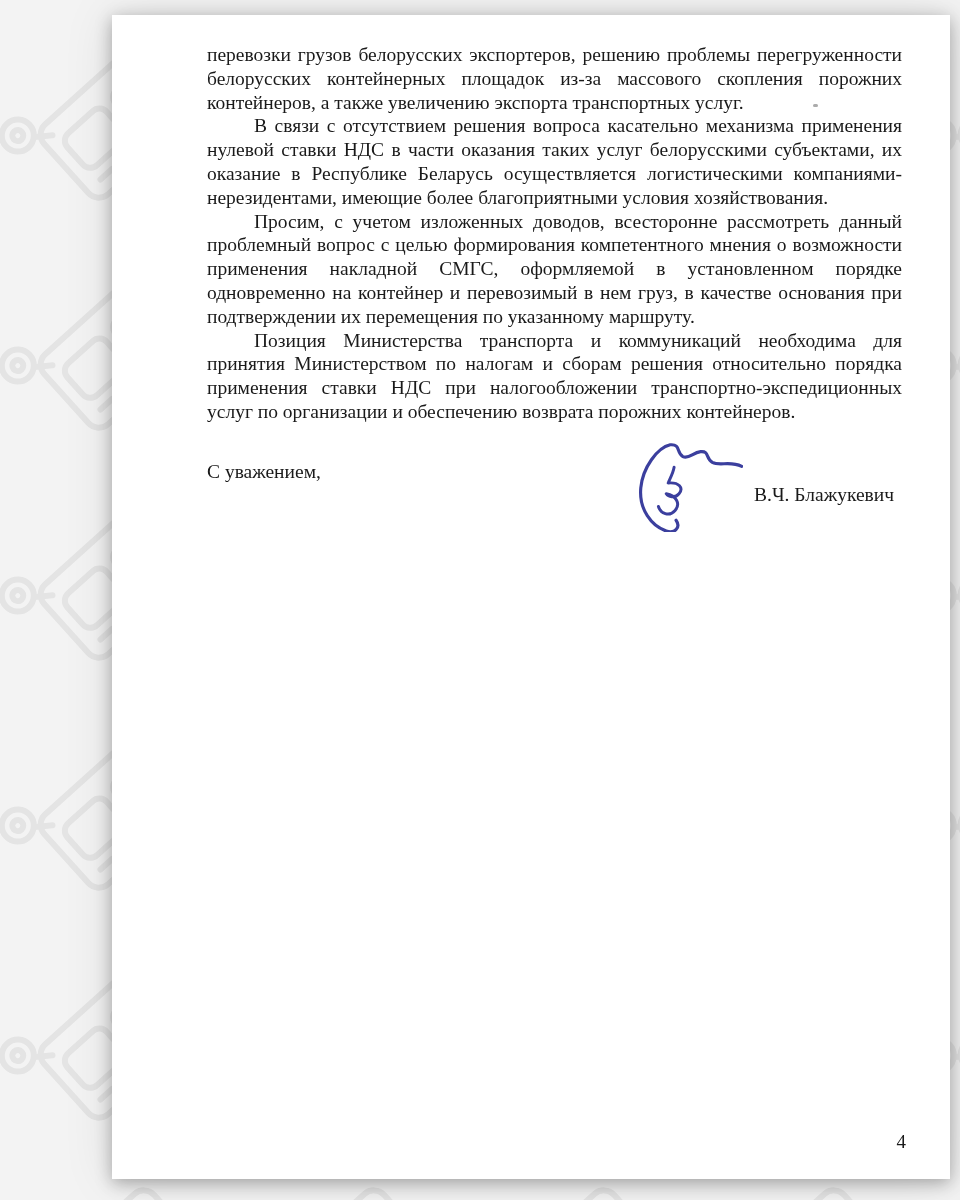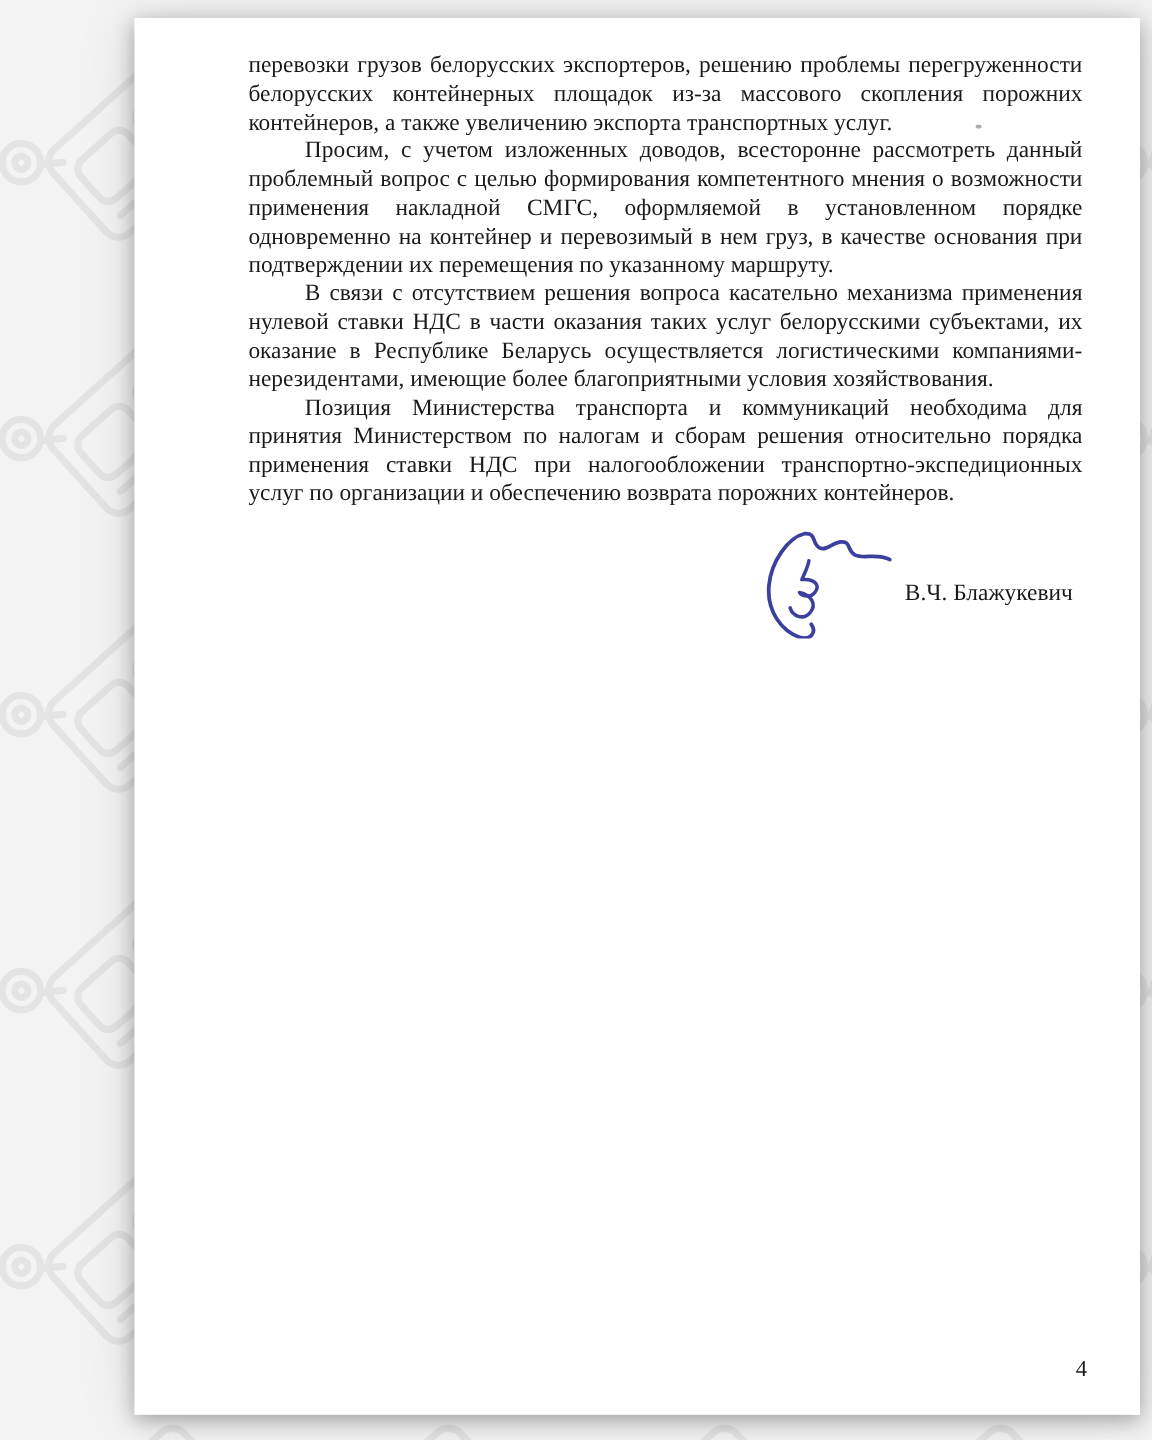--- a/index.html
+++ b/index.html
@@ -87,26 +87,27 @@
       </pattern>
     </defs>
     <rect width="960" height="1200" fill="url(#wmtile)"></rect>
   </svg>
 </div>
 
 <div class="paper">
 
   <div class="content">
     <p class="para">перевозки грузов белорусских экспортеров, решению проблемы перегруженности белорусских контейнерных площадок из-за массового скопления порожних контейнеров, а также увеличению экспорта транспортных услуг.</p>
+    <p class="para indent">В связи с отсутствием решения вопроса касательно механизма применения нулевой ставки НДС в части оказания таких услуг белорусскими субъектами, их оказание в Республике Беларусь осуществляется логистическими компаниями-нерезидентами, имеющие более благоприятными условия хозяйствования.</p>
     <p class="para indent">Просим, с учетом изложенных доводов, всесторонне рассмотреть данный проблемный вопрос с целью формирования компетентного мнения о возможности применения накладной СМГС, оформляемой в установленном порядке одновременно на контейнер и перевозимый в нем груз, в качестве основания при подтверждении их перемещения по указанному маршруту.</p>
-    <p class="para indent">В связи с отсутствием решения вопроса касательно механизма применения нулевой ставки НДС в части оказания таких услуг белорусскими субъектами, их оказание в Республике Беларусь осуществляется логистическими компаниями-нерезидентами, имеющие более благоприятными условия хозяйствования.</p>
     <p class="para indent">Позиция Министерства транспорта и коммуникаций необходима для принятия Министерством по налогам и сборам решения относительно порядка применения ставки НДС при налогообложении транспортно-экспедиционных услуг по организации и обеспечению возврата порожних контейнеров.</p>
 
     <div class="closing">
       <div class="closing-left">
+        <div>С уважением,</div>
       </div>
 
       <svg class="signature-svg" viewBox="0 0 130 100">
         <path d="M129,33 C117,27 107,33 99,29 C92,25 96,17 87,18 C79,19 75,26 69,23
                  C62,19 67,10 56,11 C43,14 28,34 26,55 C24,77 37,94 52,99
                  C61,102 67,95 62,88" fill="none" stroke="#3b3f9e" stroke-width="3.2" stroke-linecap="round" stroke-linejoin="round"></path>
         <path d="M60,34 C59,40 56,45 54,50 C65,49 70,55 65,61 C61,66 54,64 52,61
                  C62,63 67,71 61,78 C55,85 46,81 44,74" fill="none" stroke="#3b3f9e" stroke-width="3" stroke-linecap="round" stroke-linejoin="round"></path>
       </svg>
 

